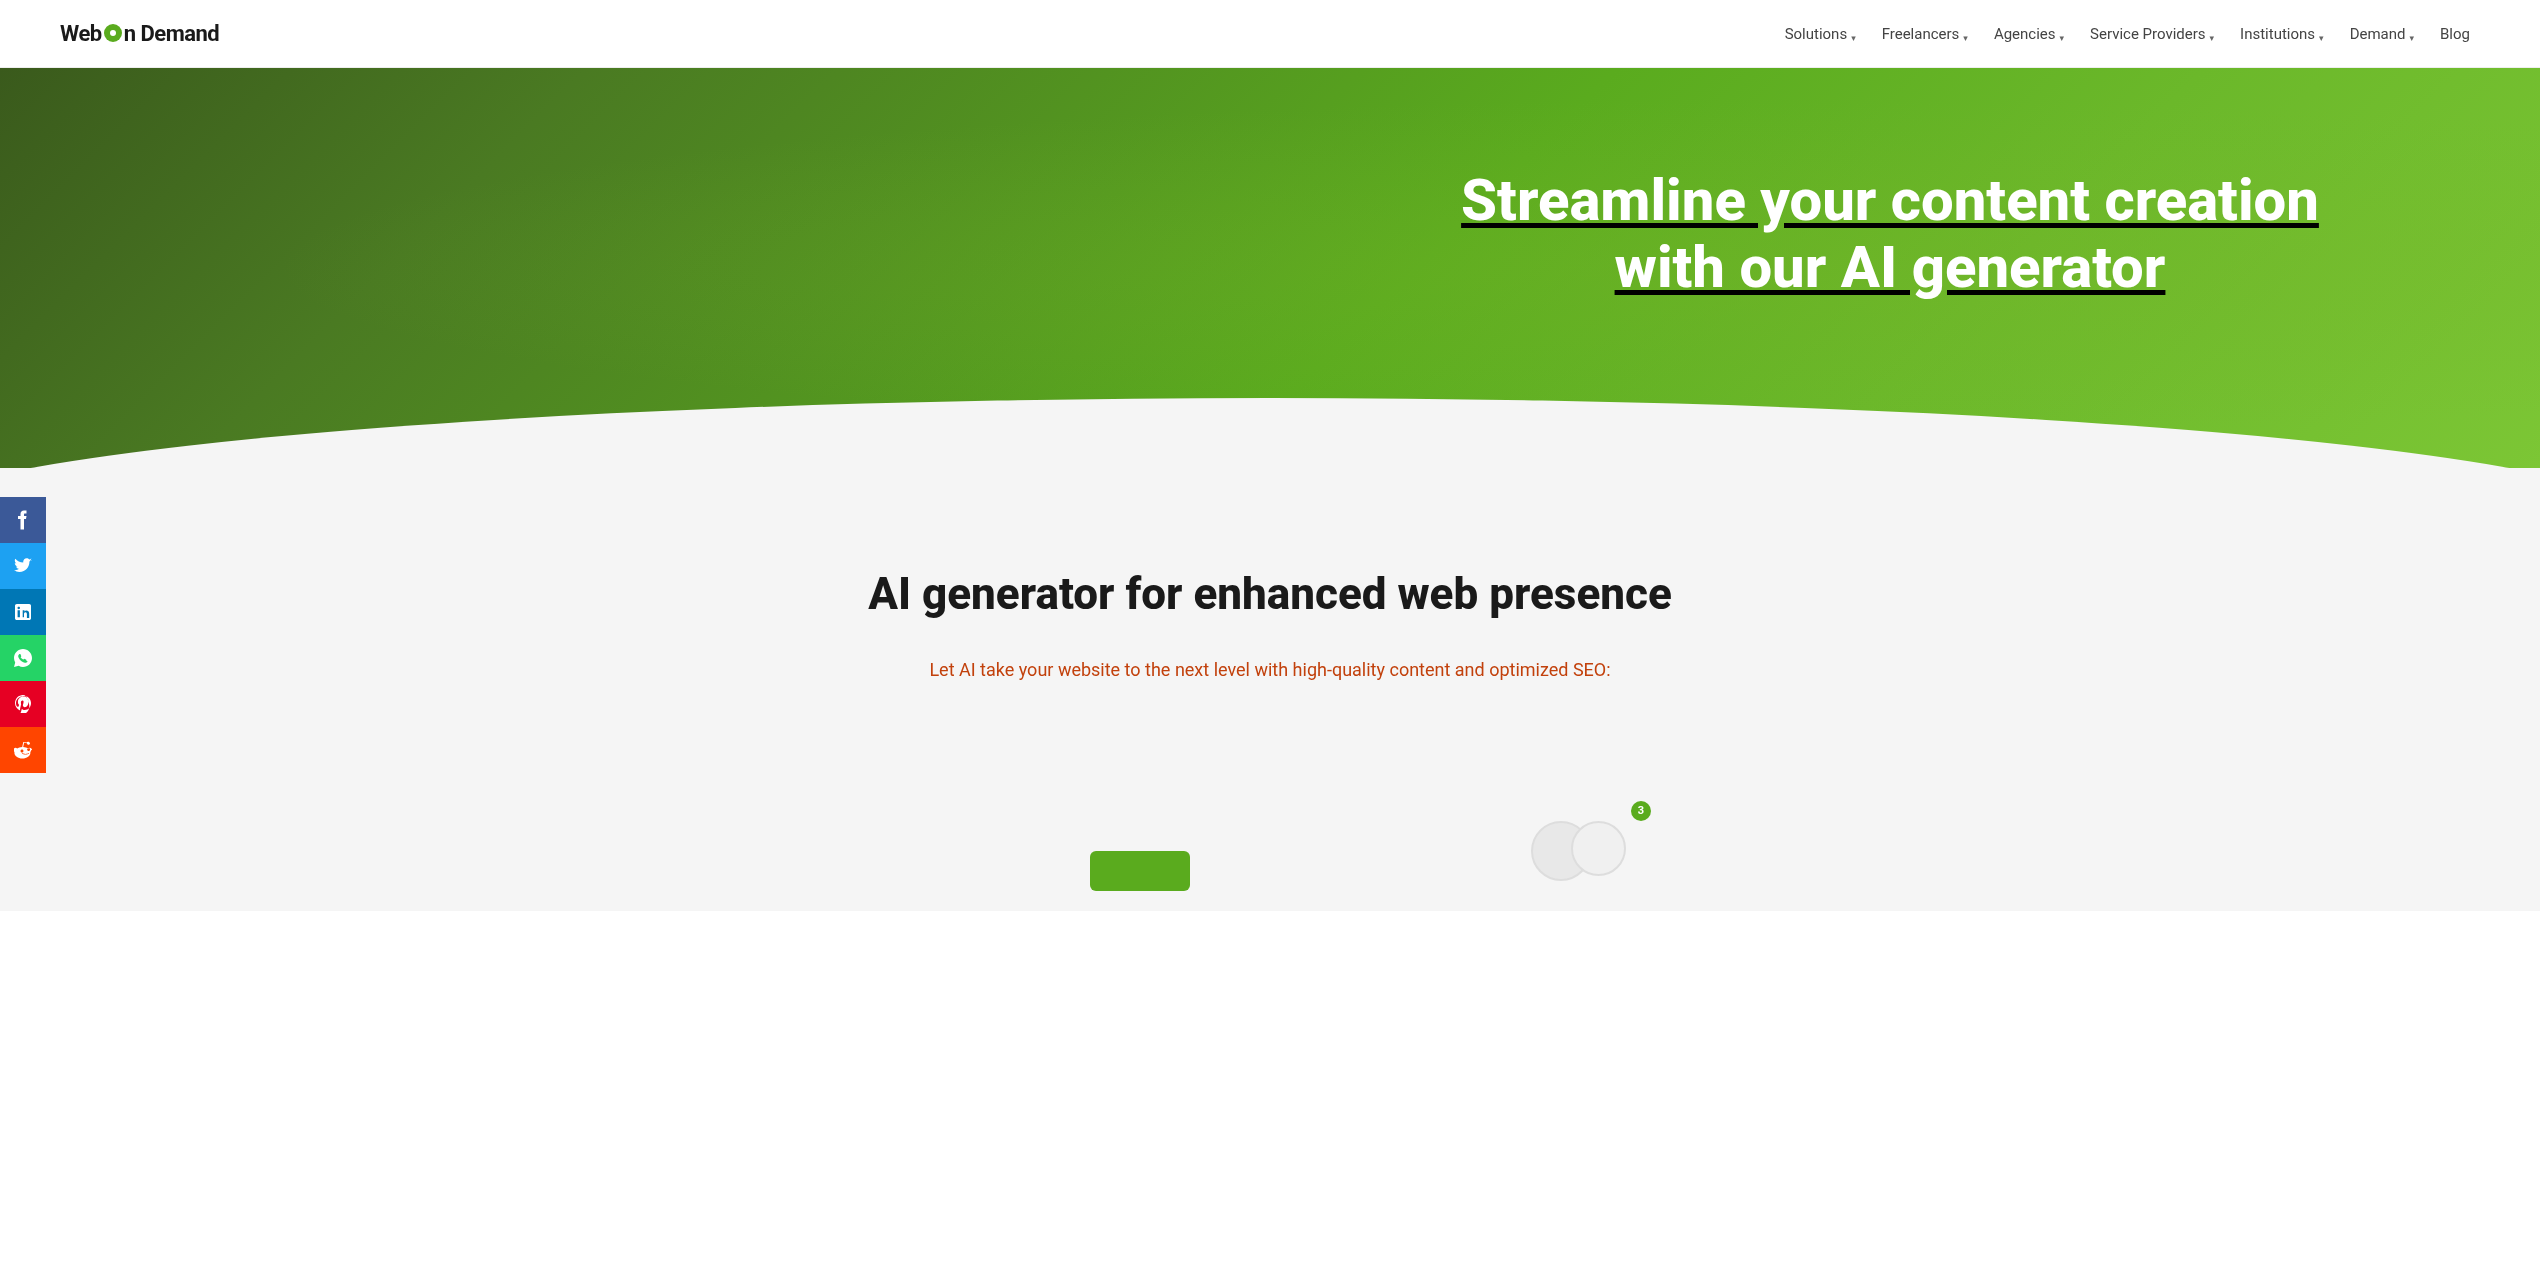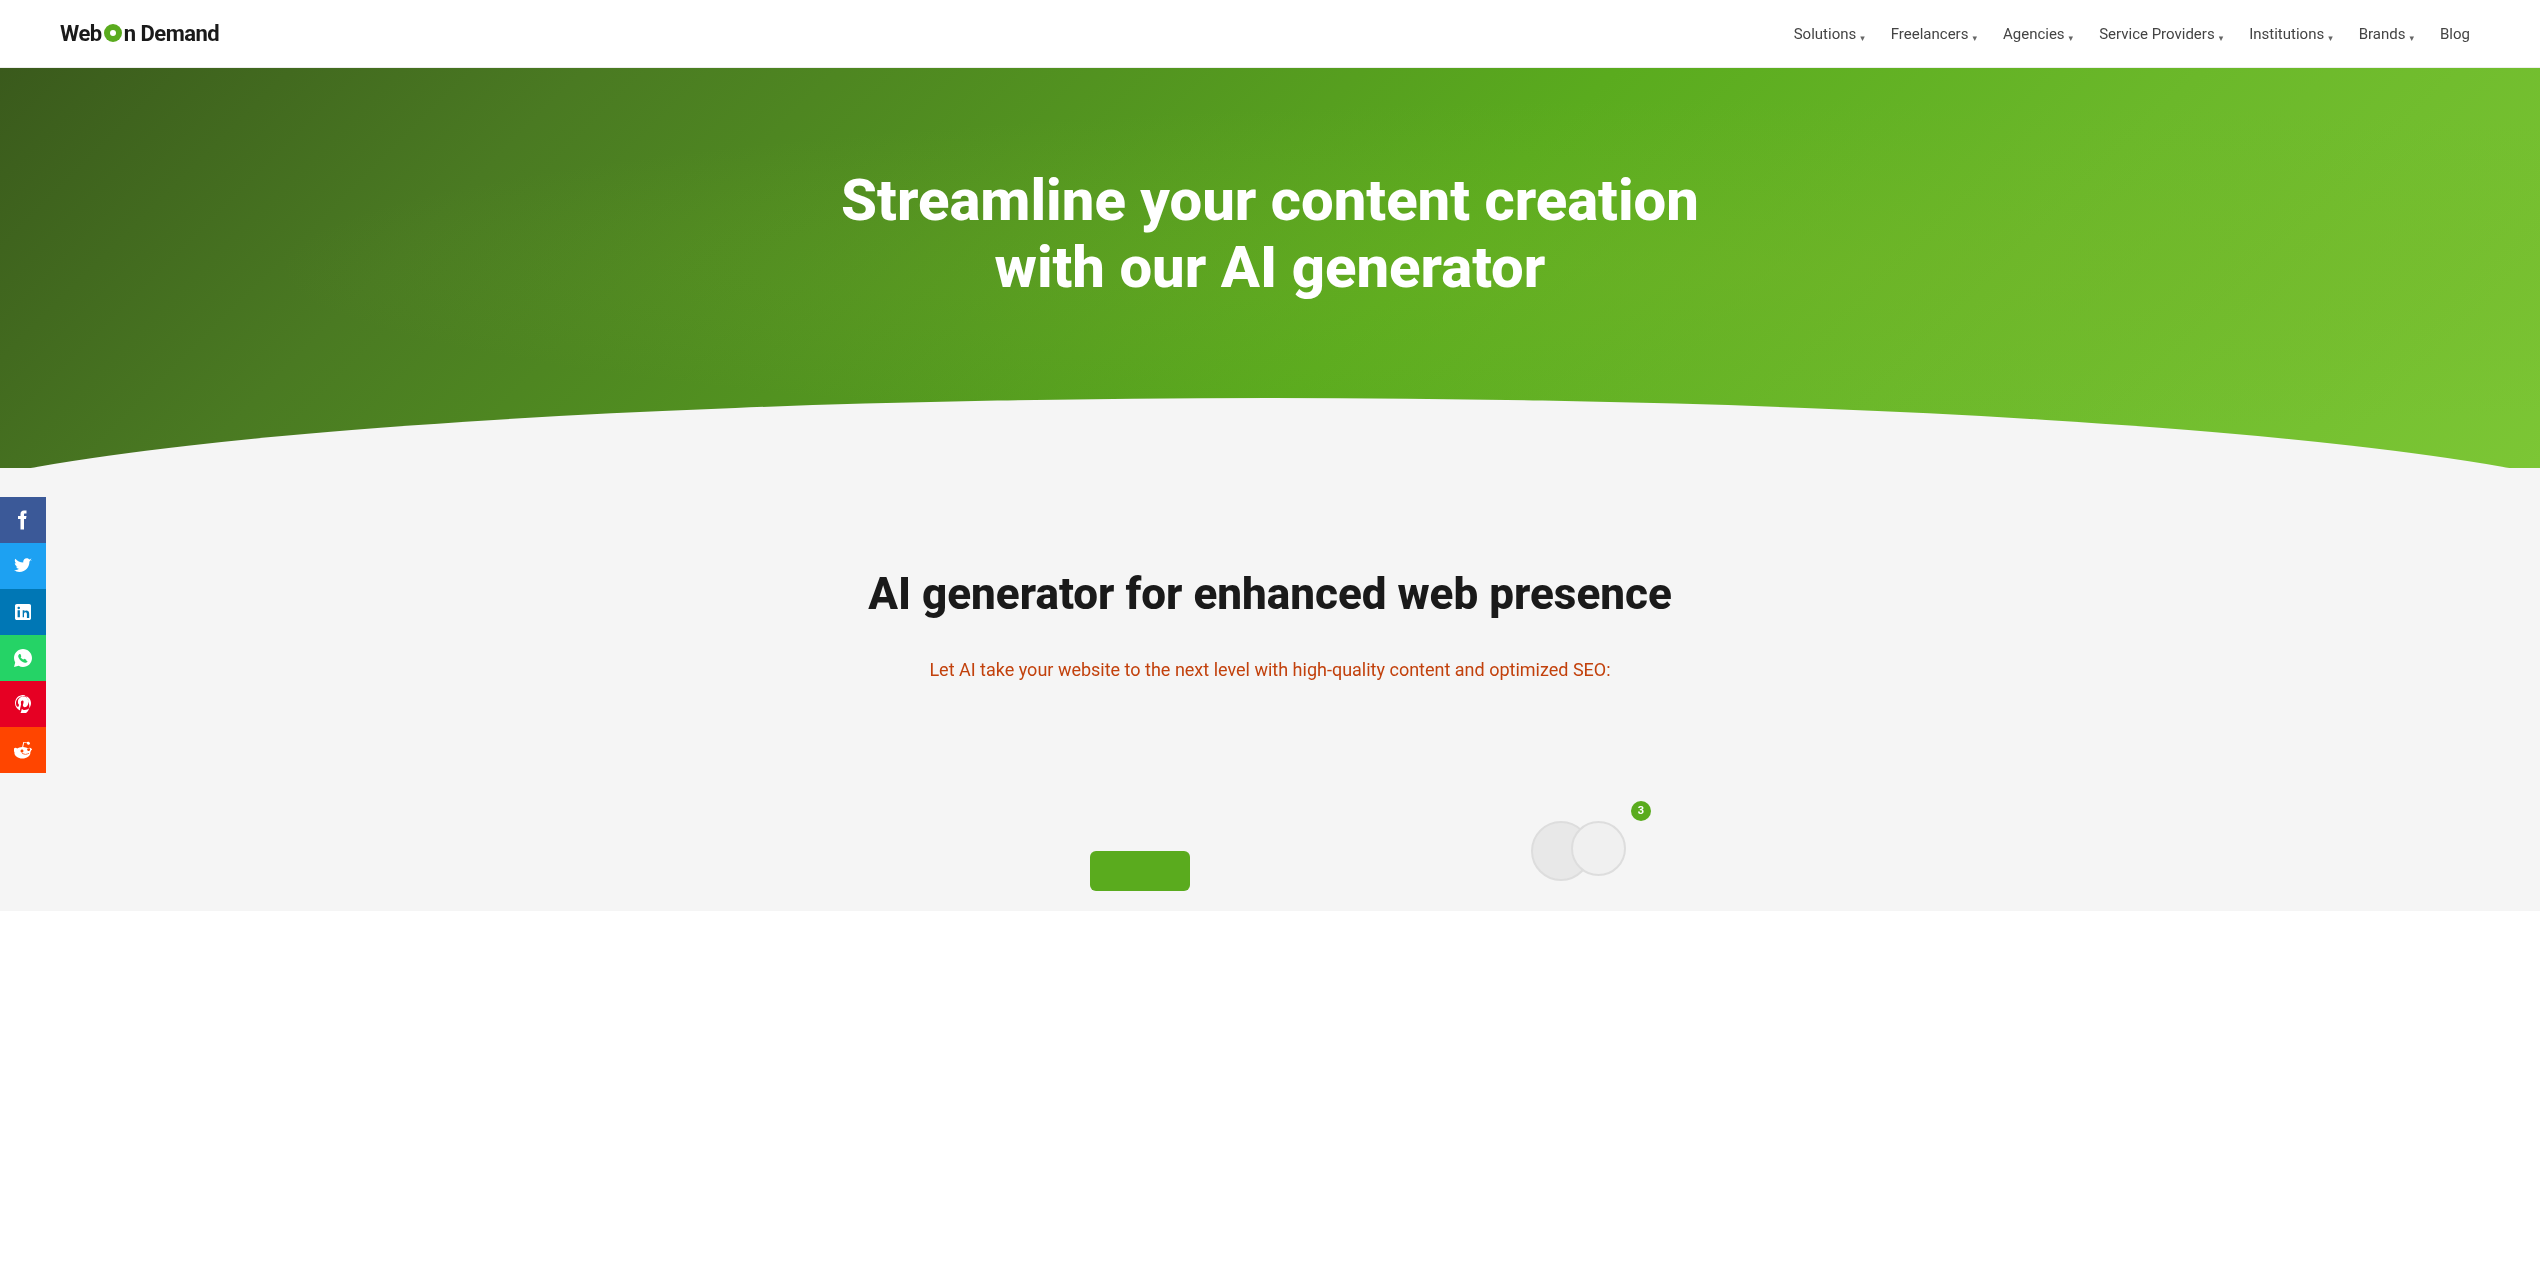--- a/index.html
+++ b/index.html
@@ -92,26 +92,27 @@
       color: #444;
       padding: 6px 10px;
     }
 
     
     .hero {
       position: relative;
       background: linear-gradient(135deg, #3a5a1c 0%, #4a7a22 20%, #5aab1e 55%, #6bb82a 75%, #7cc635 100%);
       min-height: 400px;
       display: flex;
-      flex-direction: row;
-      align-items: center;
+      flex-direction: column;
+      align-items: flex-end;
       justify-content: center;
       text-align: center;
       padding: 80px 200px 120px;
       overflow: hidden;
+      text-decoration: underline;
     }
 
     .hero::before {
       content: '';
       position: absolute;
       inset: 0;
       background: radial-gradient(ellipse at 70% 50%, rgba(120, 180, 40, 0.3) 0%, transparent 60%);
     }
 
     .hero::after {
@@ -324,21 +325,21 @@
     </div>
     <div class="nav-item">
       <span>Service Providers</span>
       <span class="nav-chevron">▾</span>
     </div>
     <div class="nav-item">
       <span>Institutions</span>
       <span class="nav-chevron">▾</span>
     </div>
     <div class="nav-item">
-      <span>Brands</span>
+      <span>Demand</span>
       <span class="nav-chevron">▾</span>
     </div>
     <div class="nav-item nav-blog">
       <span>Blog</span>
     </div>
   </nav>
 </header>
 
 <section class="hero">
   <h1 class="hero-title">Streamline your content creation with our AI generator</h1>

